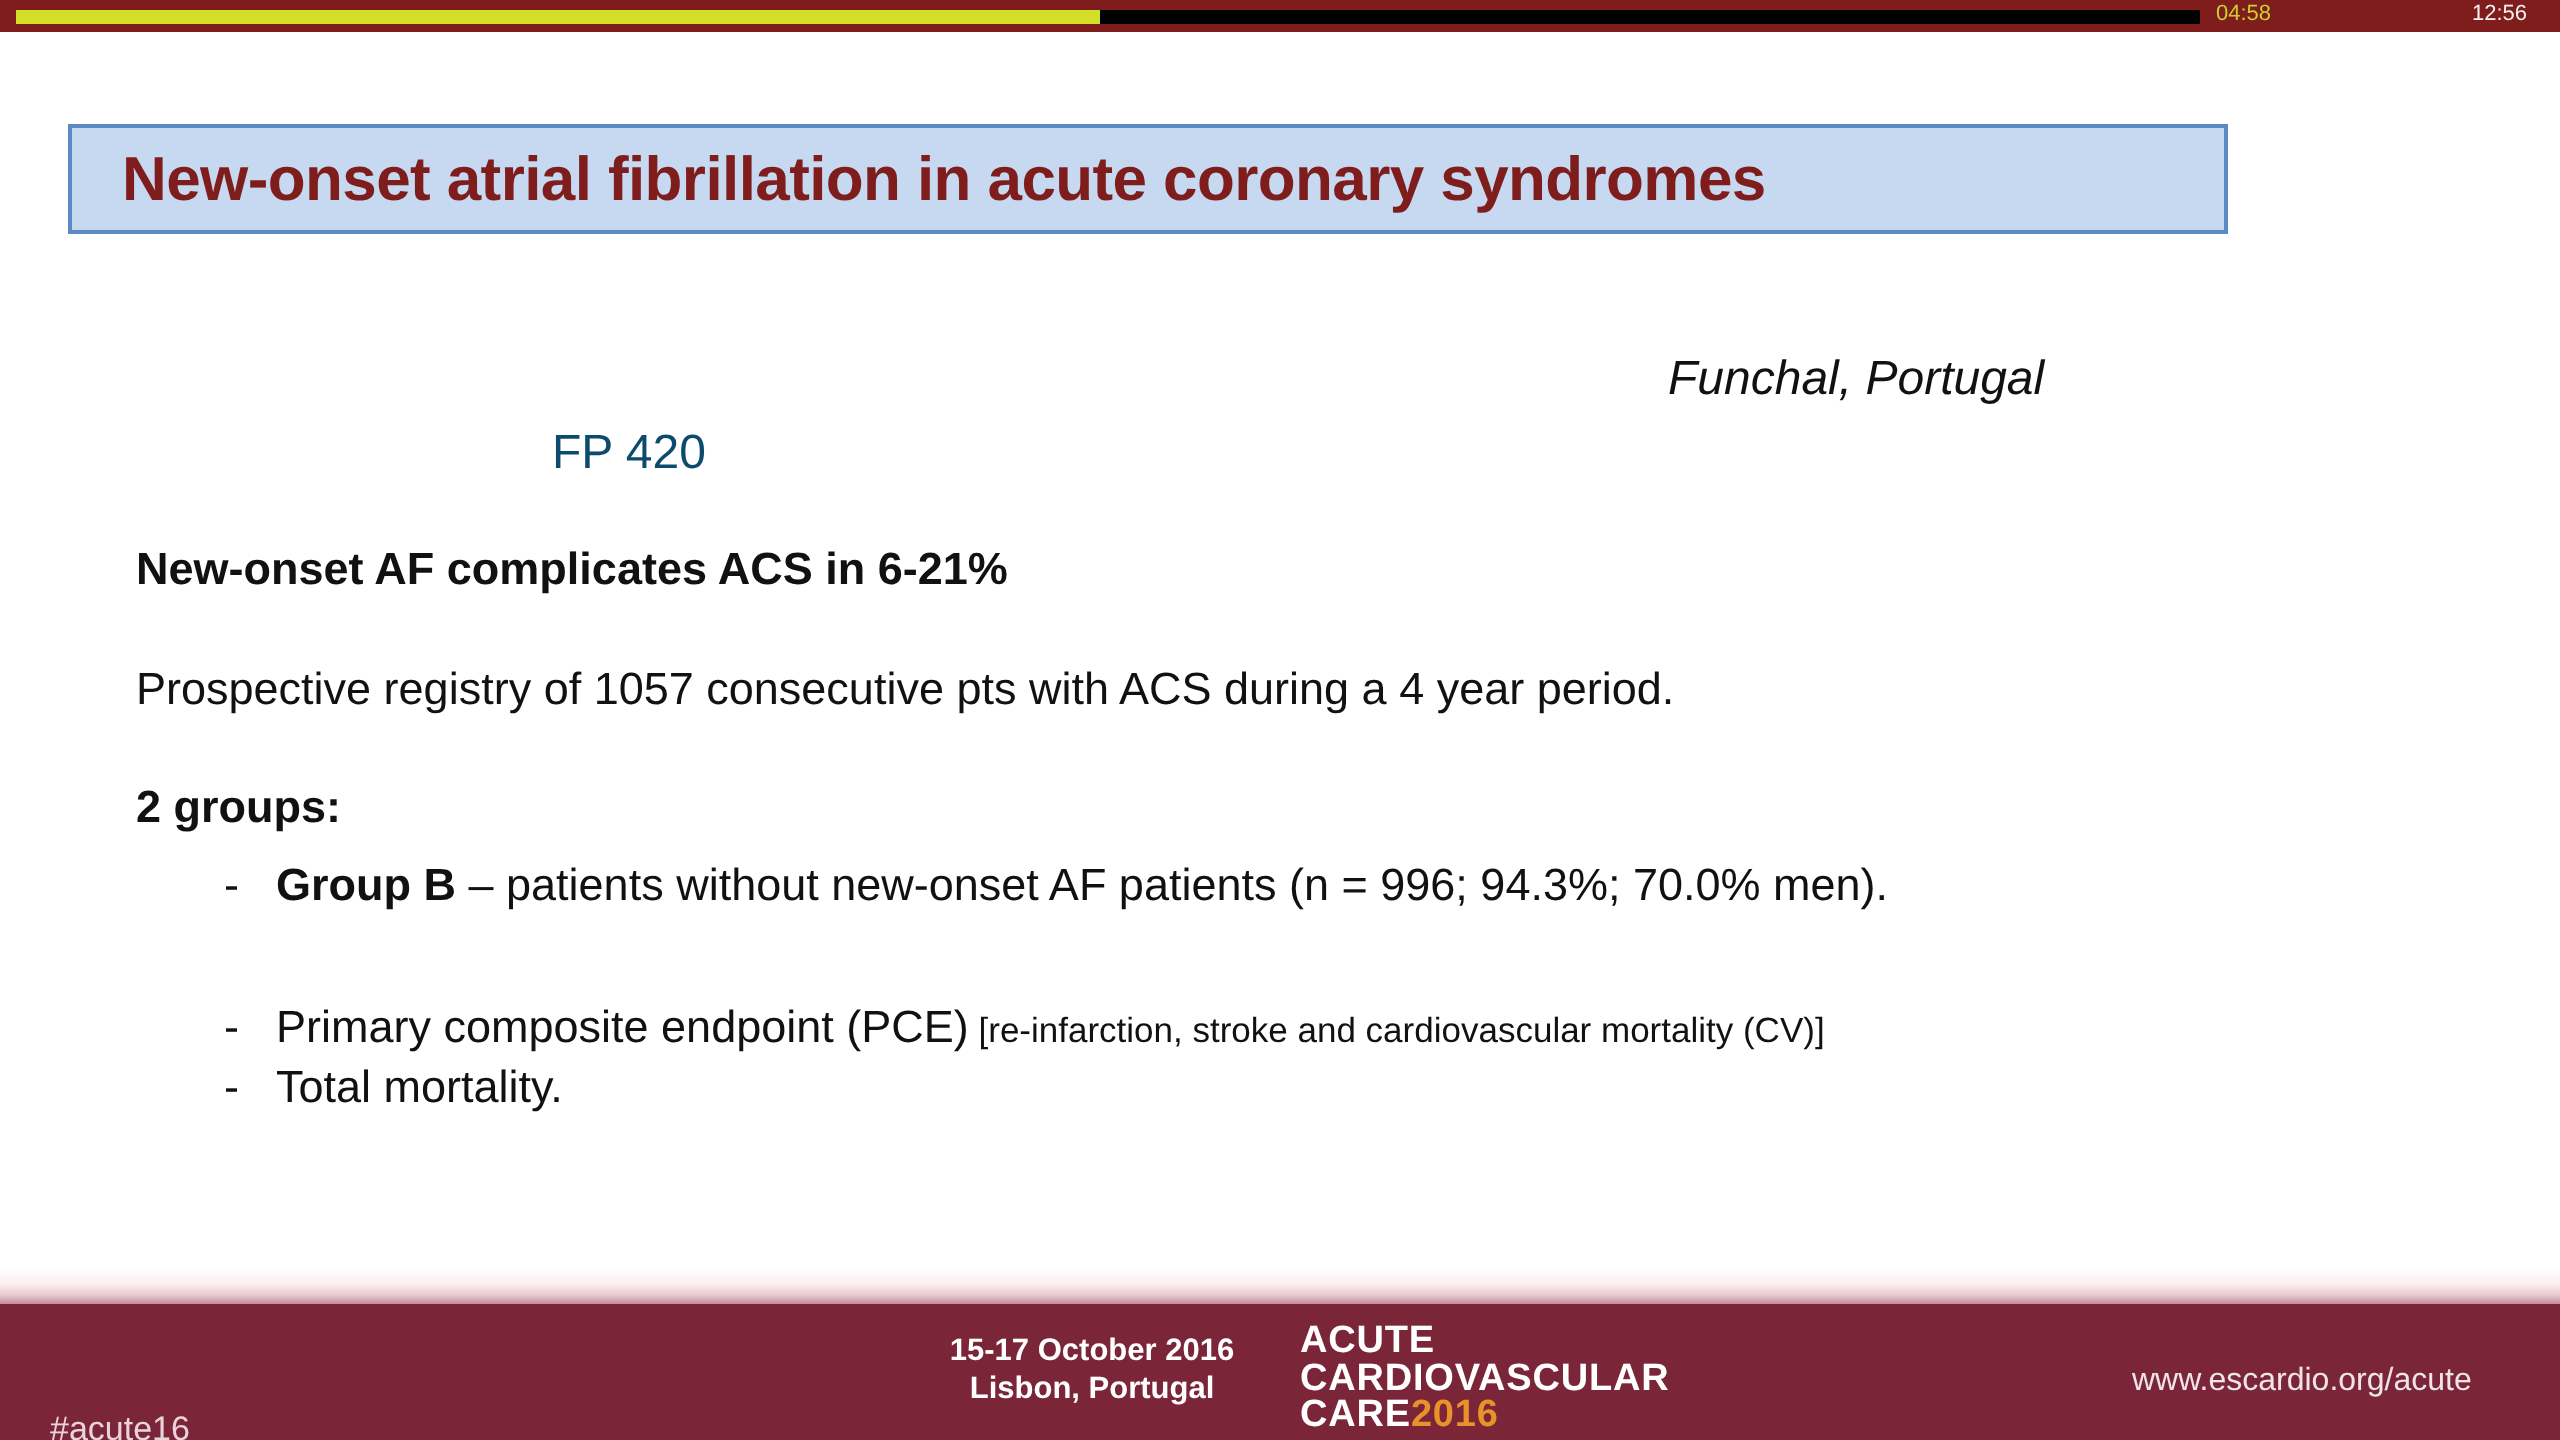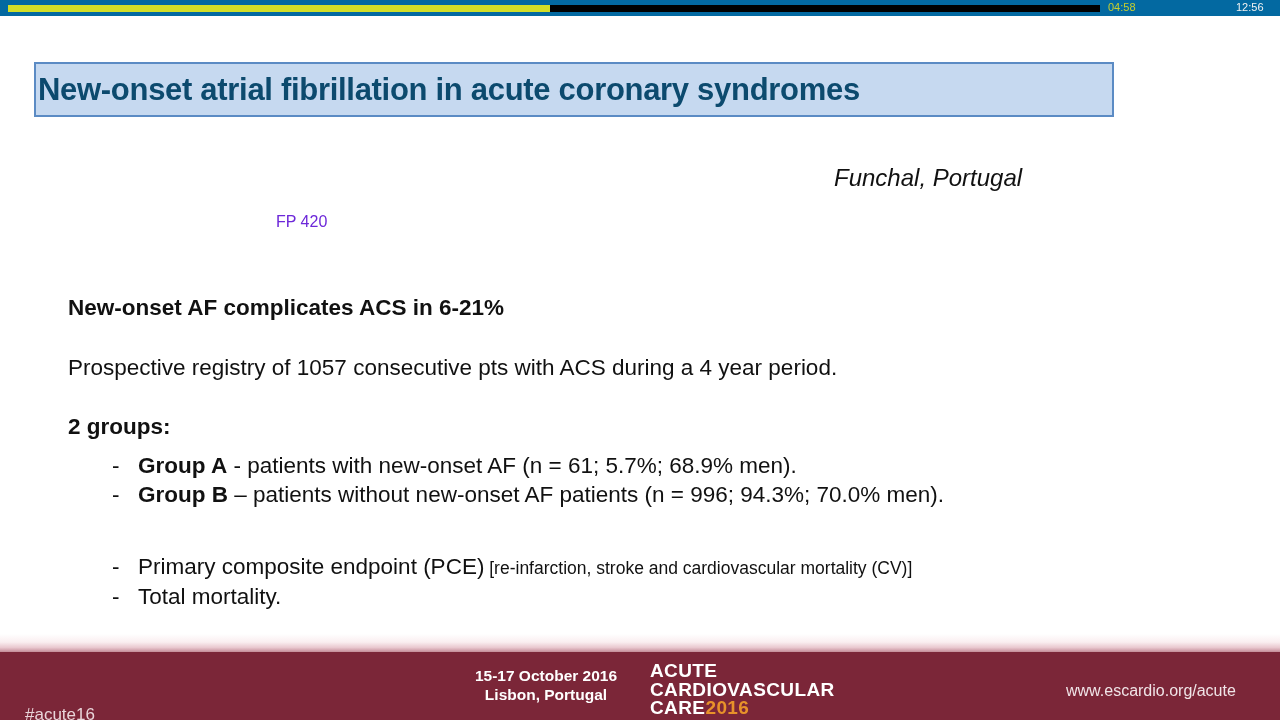--- a/index.html
+++ b/index.html
@@ -14,21 +14,21 @@
     font-family: "Liberation Sans", sans-serif;
     -webkit-font-smoothing: antialiased;
   }
 
   
   .player-bar {
     position: absolute;
     left: 0; top: 0;
     width: 1280px;
     height: 16px;
-    background: #0369a1;
+    background: #7f1d1d;
     z-index: 50;
   }
   .progress-track {
     position: absolute;
     left: 8px;
     top: 5px;
     width: 1092px;
     height: 7px;
     background: #000000;
   }
@@ -76,22 +76,22 @@
     height: 55px;
     background: #c6d9f0;
     border: 2px solid #5b8bc4;
     box-sizing: border-box;
     display: flex;
     align-items: center;
   }
   .title-text {
     font-size: 31px;
     font-weight: bold;
-    color: #0c4a6e;
-    padding-left: 2px;
+    color: #7f1d1d;
+    padding-left: 25px;
     letter-spacing: -0.3px;
     white-space: nowrap;
   }
 
   
   .authors {
     position: absolute;
     left: 47px;
     top: 141px;
     width: 640px;
@@ -101,42 +101,41 @@
     line-height: 1.42;
     text-align: justify;
   }
   .authors .lead {
     font-weight: bold;
   }
   .fp-code {
     position: absolute;
     left: 276px;
     top: 197px;
-    font-size: 16px;
+    font-size: 24px;
     font-style: normal;
-    color: #6d28d9;
+    color: #0c4a6e;
   }
   .venue {
     position: absolute;
     left: 834px;
-    top: 148px;
+    top: 160px;
     font-size: 24px;
     font-style: italic;
     color: #111111;
     white-space: nowrap;
   }
 
   
   .body-block {
     position: absolute;
     left: 68px;
     top: 258px;
     width: 1160px;
     color: #111111;
-    margin-top: 23px;
   }
   .line-bold {
     font-size: 22.5px;
     font-weight: bold;
     line-height: 1.0;
     white-space: nowrap;
   }
   .line-normal {
     font-size: 22.5px;
     line-height: 1.0;
@@ -253,23 +252,20 @@
     <div class="gap-lg"></div>
 
     <div class="line-normal">Prospective registry of 1057 consecutive pts with ACS during a 4 year period.</div>
 
     <div class="gap-lg"></div>
 
     <div class="line-bold">2 groups:</div>
 
     <div class="gap-sm"></div>
 
-    <div class="bullet">
-      <span class="dash">-</span><b>Group A</b><span> - patients with new-onset AF (n = 61; 5.7%; 68.9% men).</span>
-    </div>
 
     <div class="bullet">
       <span class="dash">-</span><b>Group B</b><span> – patients without new-onset AF patients (n = 996; 94.3%; 70.0% men).</span>
     </div>
 
     <div class="gap-md"></div>
 
 
     <div class="gap-sm"></div>
 

